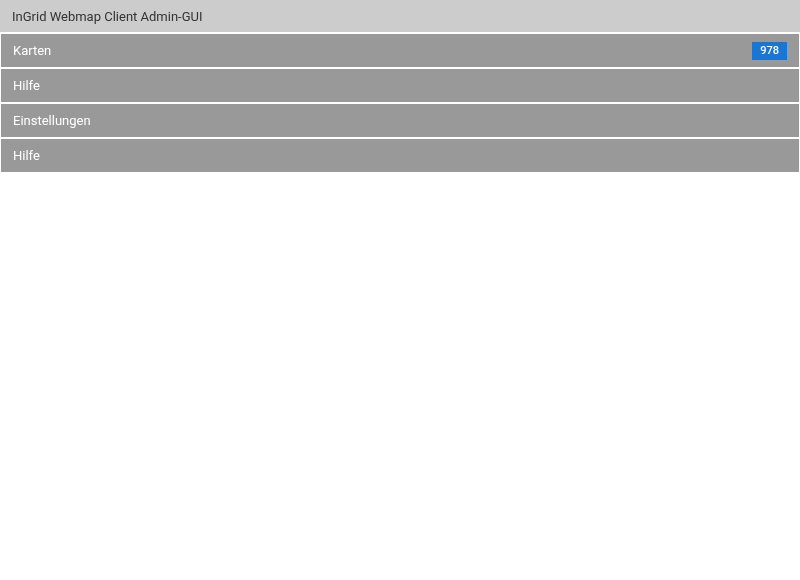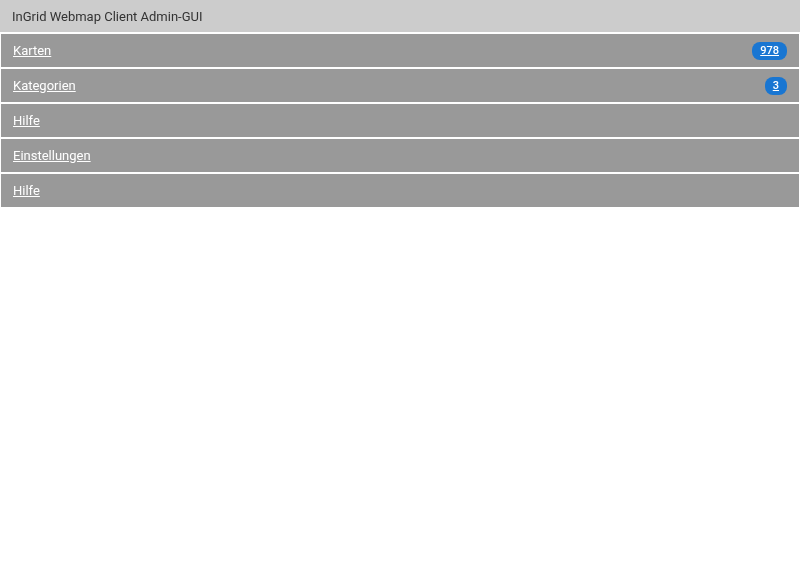--- a/index.html
+++ b/index.html
@@ -32,29 +32,28 @@
     .menu-item {
       background: #999999;
       color: #ffffff;
       padding: 8px 12px;
       font-size: 13px;
       display: flex;
       align-items: center;
       justify-content: space-between;
       cursor: pointer;
       height: 33px;
-      text-decoration: underline;
     }
     .menu-label {
       color: #ffffff;
     }
     .badge {
       background: #1976d2;
       color: #ffffff;
-      border-radius: 8px;
+      border-radius: 0;
       padding: 1px 8px;
       font-size: 11px;
       font-weight: 500;
       min-width: 20px;
       text-align: center;
       display: inline-flex;
       align-items: center;
       justify-content: center;
       height: 18px;
     }
@@ -65,24 +64,20 @@
 <div class="header">
   <span>InGrid Webmap Client Admin-GUI</span>
 </div>
 
 <div class="menu-container">
   <div class="menu-item">
     <span class="menu-label">Karten</span>
     <span class="badge">978</span>
   </div>
   <div class="menu-item">
-    <span class="menu-label">Kategorien</span>
-    <span class="badge">3</span>
-  </div>
-  <div class="menu-item">
     <span class="menu-label">Hilfe</span>
   </div>
   <div class="menu-item">
     <span class="menu-label">Einstellungen</span>
   </div>
   <div class="menu-item">
     <span class="menu-label">Hilfe</span>
   </div>
 </div>
 

